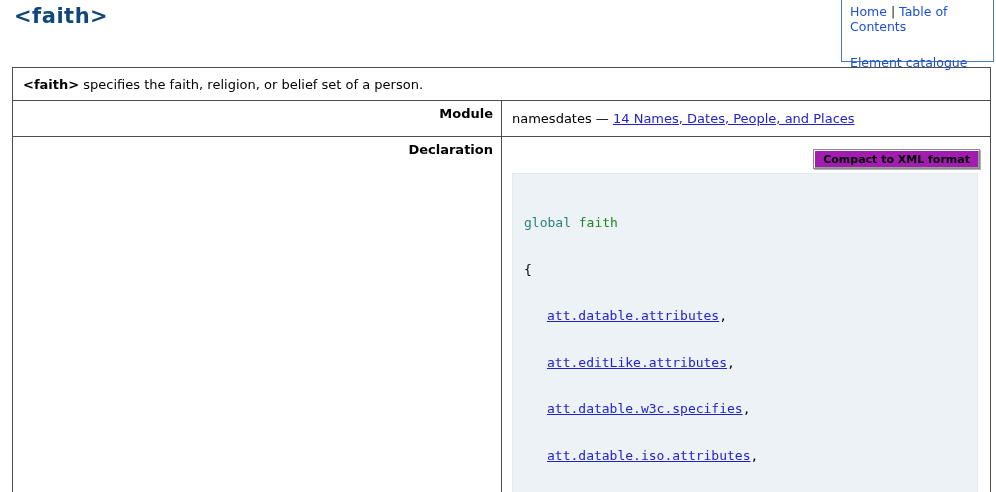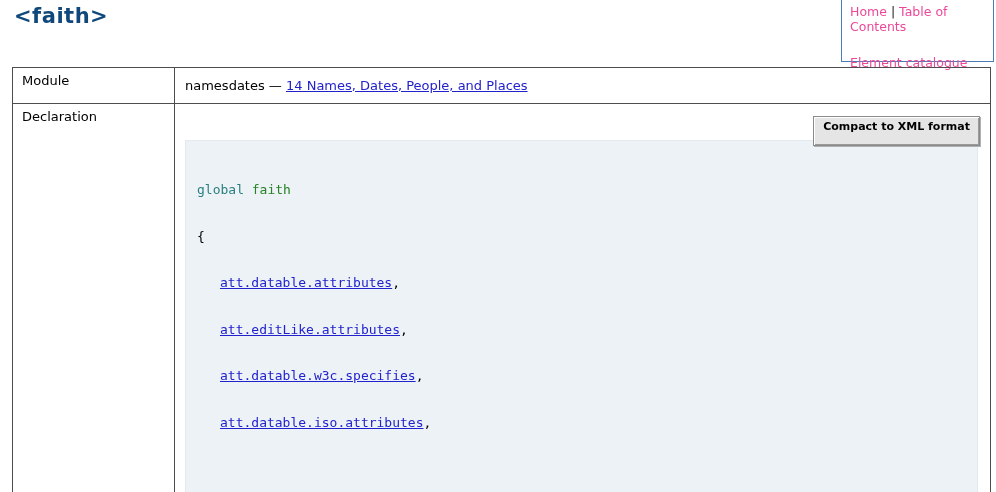--- a/index.html
+++ b/index.html
@@ -6,44 +6,44 @@
   html,body { width:996px; height:492px; overflow:hidden; background:#ffffff;
               font-family:"DejaVu Sans", "Liberation Sans", sans-serif; color:#000; }
 
   .page-title { position:absolute; top:4px; left:14px; font-size:21px; font-weight:bold;
                 color:#11487b; letter-spacing:0.5px; }
 
   .nav-box { position:absolute; top:0; left:841px; width:153px; height:62px;
              border-left:1px solid #4a7cb8; border-right:1px solid #4a7cb8;
              border-bottom:1px solid #4a7cb8; padding:5px 8px 6px 8px;
              font-size:12.5px; line-height:14.5px; }
-  .nav-box a, .nav-link { color:#ec4899; text-decoration:none; cursor:pointer; }
+  .nav-box a, .nav-link { color:#1d4ed8; text-decoration:none; cursor:pointer; }
   .nav-sep { color:#222; }
   .nav-line2 { margin-top:22px; }
 
   table.doc { position:absolute; top:67px; left:12px; width:979px;
               border-collapse:collapse; table-layout:fixed; }
   table.doc td { border:1px solid #4d4d4d; font-size:13px; }
 
   td.label-cell { width:162px; vertical-align:top; padding:5px 8px 0 9px;
-                  font-weight:normal; font-size:13px; }
+                  font-weight:bold; font-size:13px;text-align:right; }
   td.content-cell { vertical-align:middle; padding:4px 10px; }
 
   .desc-cell { padding:8px 10px !important; }
   .bold { font-weight:bold; }
 
   a.tbl-link { color:#2222cc; text-decoration:underline; cursor:pointer; }
 
   td.decl-cell { vertical-align:top; padding:12px 10px 0 10px; }
   .btn-row { text-align:right; height:22px; }
   .compact-btn { display:inline-block; font-family:"DejaVu Sans", sans-serif;
-                 font-size:11px; font-weight:bold; color:#000; background:#e5e5e5;
+                 font-size:11px; font-weight:bold; color:#000; background:#a21caf;
                  border:1px solid #8a8a8a;
                  box-shadow: inset 1px 1px 0 #ffffff, inset -1px -1px 0 #9a9a9a, 1px 1px 0 #b0b0b0;
-                 padding:3px 9px 12px 9px; cursor:pointer; }
+                 padding:3px 9px 2px 9px; cursor:pointer; }
 
   .code-block { background:#edf2f7; border:1px solid #e2e9f1; margin:2px 2px 0 0;
                 padding:10px 8px 12px 11px;
                 font-family:"DejaVu Sans Mono", "Liberation Mono", monospace;
                 font-size:13px; line-height:15.5px; white-space:pre; }
   .code-line.indent { padding-left:23px; }
   .kw { color:#2a7f7f; }
   .elname { color:#248222; }
   a.code-link { color:#2222cc; text-decoration:underline; cursor:pointer; }
 </style>
@@ -52,20 +52,23 @@
 
 <div class="page-title">&lt;faith&gt;</div>
 
 <div class="nav-box">
   <div><span class="nav-link">Home</span> <span class="nav-sep">|</span> <span class="nav-link">Table of Contents</span></div>
   <div class="nav-line2"><span class="nav-link">Element catalogue</span></div>
 </div>
 
 <table class="doc">
   <tbody>
+      <tr>
+    <td class="desc-cell" colspan="2" style="height:33px;"><span class="bold">&lt;faith&gt;</span><span> specifies the faith, religion, or belief set of a person.</span></td>
+  </tr>
 
   <tr>
     <td class="label-cell" style="height:36px;">Module</td>
     <td class="content-cell"><span>namesdates — </span><a class="tbl-link">14 Names, Dates, People, and Places</a></td>
   </tr>
 
 
   <tr>
     <td class="label-cell" style="height:196px;">Declaration</td>
     <td class="decl-cell">

